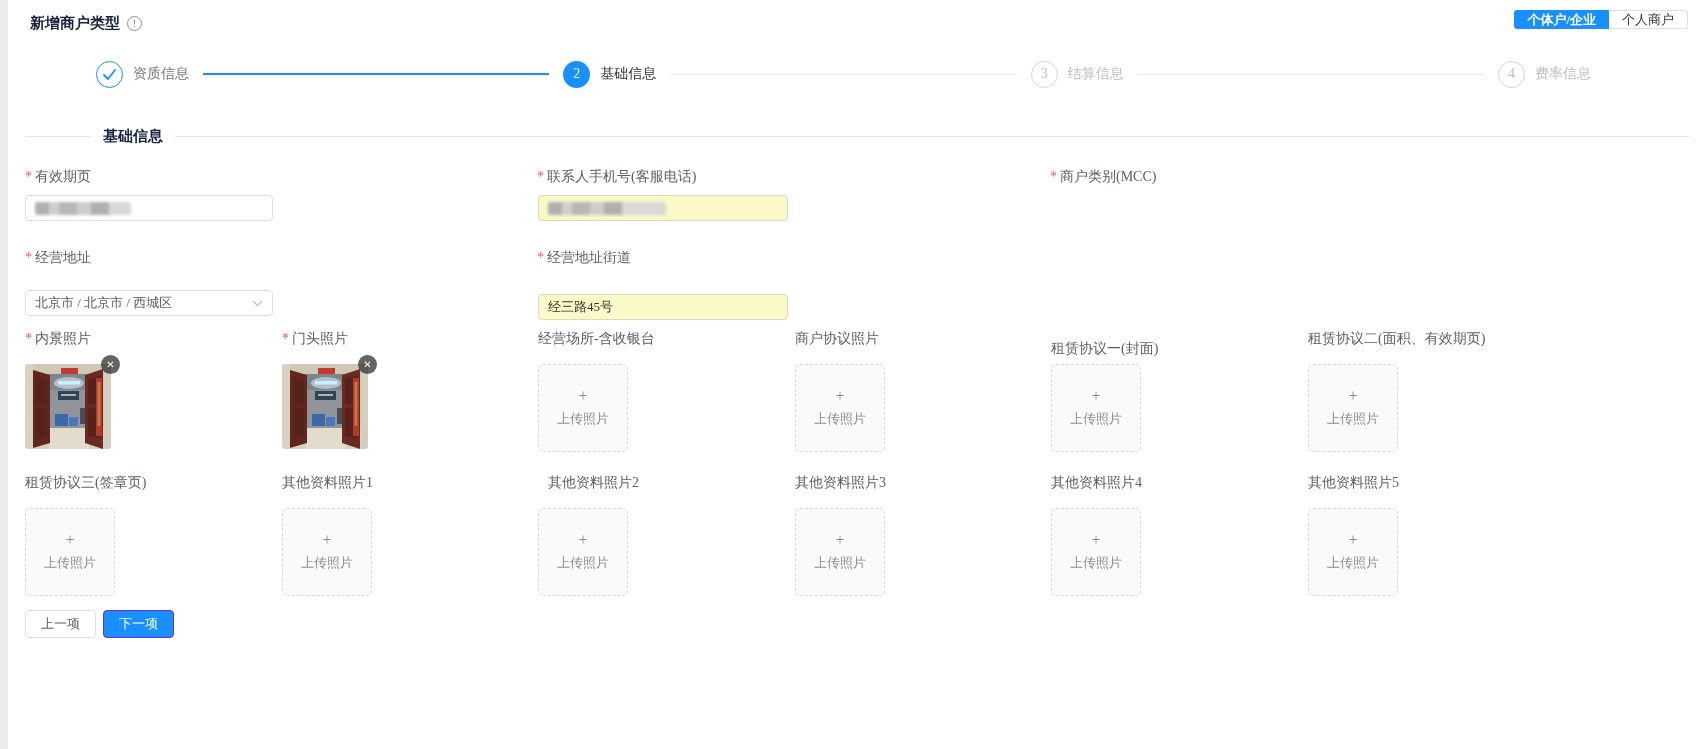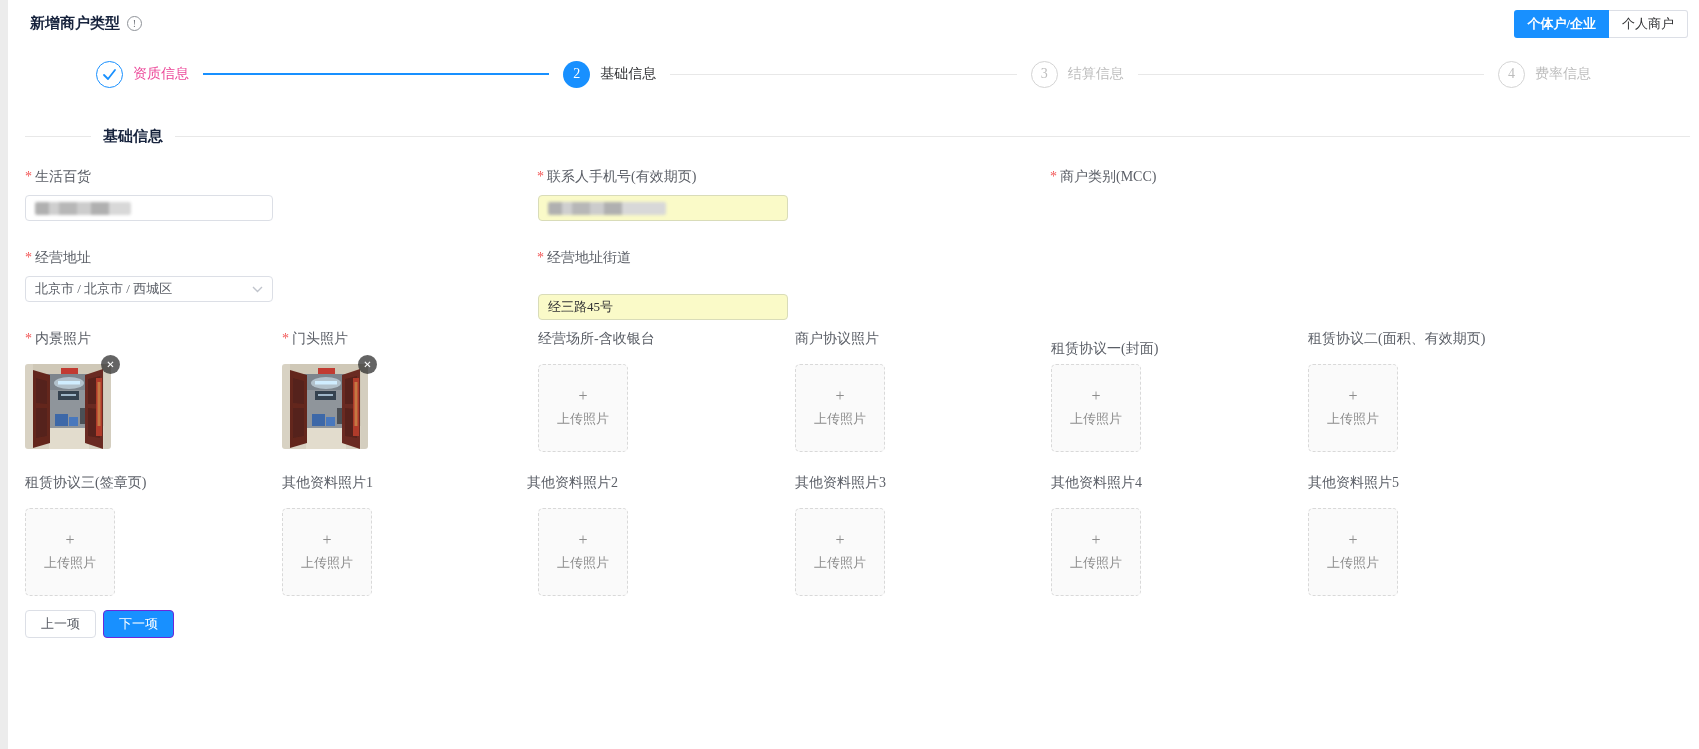--- a/index.html
+++ b/index.html
@@ -7,35 +7,35 @@
         font-family:Liberation Serif, serif;color:#303133;}
   .left-strip{position:absolute;left:0;top:0;width:8px;height:749px;background:#ececec;}
 
   
   .title-row{position:absolute;left:30px;top:14px;display:flex;align-items:center;gap:7px;}
   .page-title{font-size:15px;font-weight:700;color:#17233d;}
   .info-ic{width:15px;height:15px;border:1px solid #8f9399;border-radius:50%;display:flex;
            align-items:center;justify-content:center;font-size:10px;color:#6b6f76;box-sizing:border-box;}
 
   
-  .toggle{position:absolute;top:10px;right:11px;display:flex;height:28px;}
+  .toggle{position:absolute;top:10px;right:11px;display:flex;height:19px;}
   .toggle .opt{display:flex;align-items:center;padding:0 13px;font-size:13px;cursor:pointer;box-sizing:border-box;}
   .toggle .opt.sel{background:#1890ff;color:#fff;font-weight:700;border-radius:3px 0 0 3px;}
   .toggle .opt.unsel{background:#fff;color:#303133;border:1px solid #dcdfe6;border-left:none;border-radius:0 3px 3px 0;}
 
   
   .stepper{position:absolute;left:96px;right:108px;top:59px;height:30px;display:flex;align-items:center;}
   .step{display:flex;align-items:center;gap:10px;flex:none;}
   .step .circ{width:27px;height:27px;border-radius:50%;display:flex;align-items:center;justify-content:center;
               font-size:14px;box-sizing:border-box;flex:none;}
   .step.done .circ{border:1.5px solid #1890ff;background:#fff;}
   .step.active .circ{background:#1890ff;color:#fff;}
   .step.pending .circ{border:1px solid #d4d4d4;color:#bdbdbd;background:#fff;}
   .step .lbl{font-size:14px;white-space:nowrap;}
-  .step.done .lbl{color:#ec4899;}
+  .step.done .lbl{color:#737373;}
   .step.active .lbl{color:#303133;font-weight:500;}
   .step.pending .lbl{color:#bdbdbd;}
   .conn{flex:1;height:1px;margin:0 14px;}
   .conn.blue{background:#1890ff;height:2px;}
   .conn.gray{background:#e8e8e8;}
 
   
   .divider{position:absolute;left:25px;right:9px;top:127px;display:flex;align-items:center;gap:12px;}
   .divider .dl{height:1px;background:#e8e8e8;}
   .divider .dl.short{width:66px;}
@@ -149,44 +149,44 @@
   </div>
 
   <div class="divider">
     <span class="dl short"></span>
     <span class="dtitle">基础信息</span>
     <span class="dl long"></span>
   </div>
 
   <div class="f-label" style="left:25px;top:168px">
     <span class="req">*</span>
-    <span>生活百货</span>
+    <span>有效期页</span>
   </div>
   <div class="ctrl" style="left:25px;top:195px">
     <span class="redact" style="width:96px"></span>
   </div>
 
   <div class="f-label" style="left:537px;top:168px">
     <span class="req">*</span>
-    <span>联系人手机号(有效期页)</span>
+    <span>联系人手机号(客服电话)</span>
   </div>
   <div class="ctrl hl" style="left:538px;top:195px;width:250px">
     <span class="redact" style="width:118px"></span>
   </div>
 
   <div class="f-label" style="left:1050px;top:168px">
     <span class="req">*</span>
     <span>商户类别(MCC)</span>
   </div>
 
   <div class="f-label" style="left:25px;top:249px">
     <span class="req">*</span>
     <span>经营地址</span>
   </div>
-  <div class="ctrl sel" style="left:25px;top:276px">
+  <div class="ctrl sel" style="left:25px;top:290px">
     <span>北京市 / 北京市 / 西城区</span>
     <svg class="chev" viewBox="0 0 11 7">
       <polyline points="1,1 5.5,5.5 10,1" fill="none" stroke="#c0c4cc" stroke-width="1.4"></polyline>
     </svg>
   </div>
 
   <div class="f-label" style="left:537px;top:249px">
     <span class="req">*</span>
     <span>经营地址街道</span>
   </div>
@@ -231,21 +231,21 @@
     <span class="plus">+</span>
     <span class="utxt">上传照片</span>
   </div>
   <div class="upload-box" style="left:1308px;top:364px">
     <span class="plus">+</span>
     <span class="utxt">上传照片</span>
   </div>
 
   <div class="cell-label" style="left:25px;top:474px">租赁协议三(签章页)</div>
   <div class="cell-label" style="left:282px;top:474px">其他资料照片1</div>
-  <div class="cell-label" style="left:527px;top:474px">其他资料照片2</div>
+  <div class="cell-label" style="left:548px;top:474px">其他资料照片2</div>
   <div class="cell-label" style="left:795px;top:474px">其他资料照片3</div>
   <div class="cell-label" style="left:1051px;top:474px">其他资料照片4</div>
   <div class="cell-label" style="left:1308px;top:474px">其他资料照片5</div>
 
   <div class="upload-box" style="left:25px;top:508px">
     <span class="plus">+</span>
     <span class="utxt">上传照片</span>
   </div>
   <div class="upload-box" style="left:282px;top:508px">
     <span class="plus">+</span>

